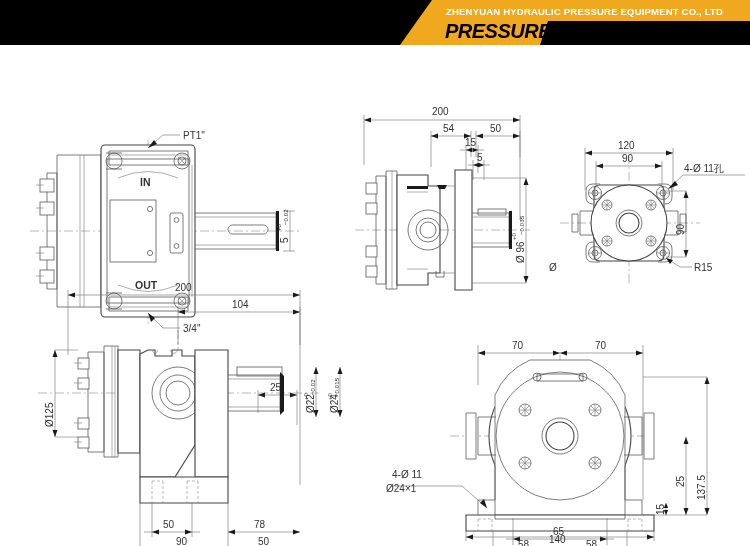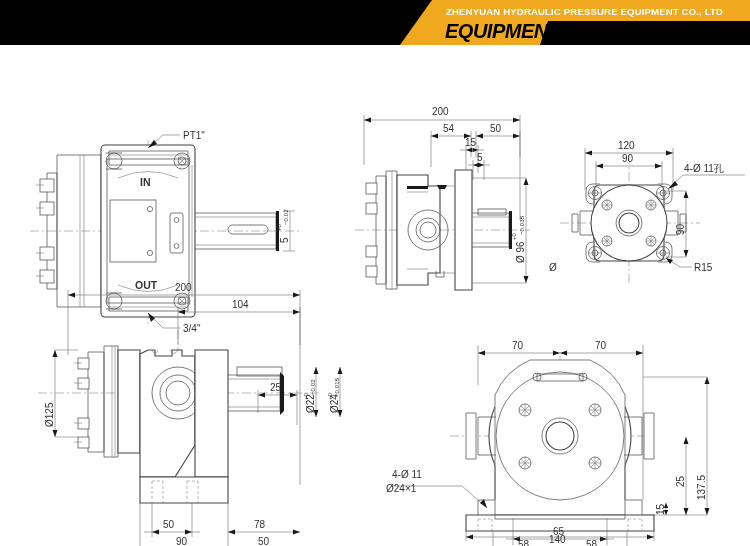--- a/index.html
+++ b/index.html
@@ -66,21 +66,21 @@
   .tt{font-size:6.2px;}
 </style>
 </head>
 <body>
 
 <div id="header">
   <div id="brand-wrap">
     <div id="brand-slab"></div>
     <div id="brand-company">ZHENYUAN HYDRAULIC PRESSURE EQUIPMENT CO., LTD</div>
     <div id="brand-black-bar"></div>
-    <div id="brand-logo">EQUIPMENT</div>
+    <div id="brand-logo">PRESSURE</div>
   </div>
 </div>
 
 <div id="canvas">
 <svg width="750" height="501" viewBox="0 0 750 501" xmlns="http://www.w3.org/2000/svg">
 
   <g>
 
     <line class="ctr" x1="30" y1="186" x2="300" y2="186"></line>
 

